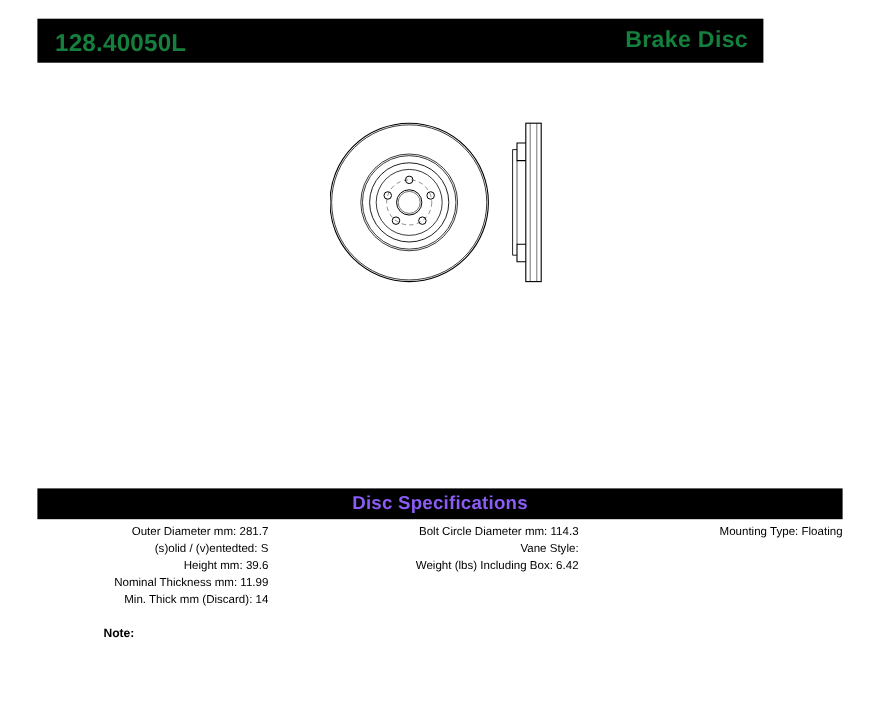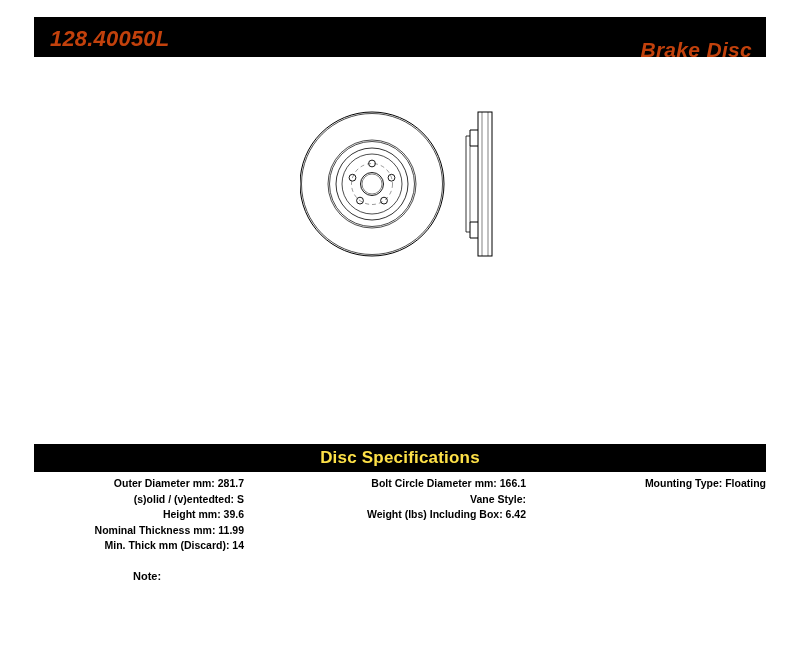--- a/index.html
+++ b/index.html
@@ -14,38 +14,37 @@
     color: #000000;
     position: relative;
     overflow: hidden;
   }
 
   
   .header-bar {
     position: absolute;
     left: 34px;
     top: 17px;
-    width: 732px;
+    width: 660px;
     height: 40px;
     background: #000000;
-    color: #c2410c;
-    font-style: italic;
+    color: #15803d;
   }
   .header-part {
     position: absolute;
     left: 16px;
     top: 9px;
     font-size: 22px;
     font-weight: bold;
     letter-spacing: 0.2px;
   }
   .header-title {
     position: absolute;
     right: 14px;
-    top: 21px;
+    top: 8px;
     font-size: 21px;
     font-weight: bold;
     letter-spacing: 0.3px;
   }
 
   
   .drawing {
     position: absolute;
     left: 300px;
     top: 100px;
@@ -55,21 +54,21 @@
   .drawing svg { display: block; }
 
   
   .spec-bar {
     position: absolute;
     left: 34px;
     top: 444px;
     width: 732px;
     height: 28px;
     background: #000000;
-    color: #fde047;
+    color: #8b5cf6;
     text-align: center;
   }
   .spec-bar-label {
     display: block;
     font-size: 17px;
     font-weight: bold;
     line-height: 28px;
     letter-spacing: 0.2px;
   }
 
@@ -83,38 +82,37 @@
   }
   .col {
     position: absolute;
     top: 0;
   }
   .col-left  { left: 0;    width: 210px; text-align: right; }
   .col-mid   { left: 224px; width: 268px; text-align: right; }
   .col-right { left: 508px; width: 224px; text-align: right; }
 
   .spec-line {
-    font-weight: bold;
+    font-weight: normal;
     line-height: 15.6px;
     white-space: nowrap;
   }
 
   .note-row {
     position: absolute;
     left: 34px;
     top: 570px;
     width: 732px;
     font-size: 11px;
     font-weight: bold;
   }
   .note-label {
     position: absolute;
     left: 60px;
     top: 0;
-    margin-left: 39px;
   }
   .note-value {
     position: absolute;
     left: 110px;
     top: 0;
     font-weight: normal;
   }
 </style>
 </head>
 <body>
@@ -178,21 +176,21 @@
 
   <div class="col col-left">
     <div class="spec-line">Outer Diameter mm: 281.7</div>
     <div class="spec-line">(s)olid / (v)entedted: S</div>
     <div class="spec-line">Height mm: 39.6</div>
     <div class="spec-line">Nominal Thickness mm: 11.99</div>
     <div class="spec-line">Min. Thick mm (Discard): 14</div>
   </div>
 
   <div class="col col-mid">
-    <div class="spec-line">Bolt Circle Diameter mm: 166.1</div>
+    <div class="spec-line">Bolt Circle Diameter mm: 114.3</div>
     <div class="spec-line">Vane Style:</div>
     <div class="spec-line">Weight (lbs) Including Box: 6.42</div>
   </div>
 
   <div class="col col-right">
     <div class="spec-line">Mounting Type: Floating</div>
   </div>
 
 </div>
 

